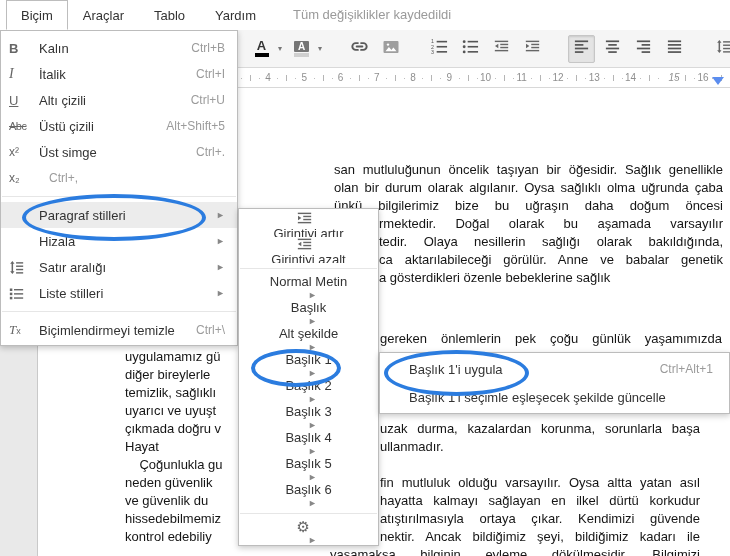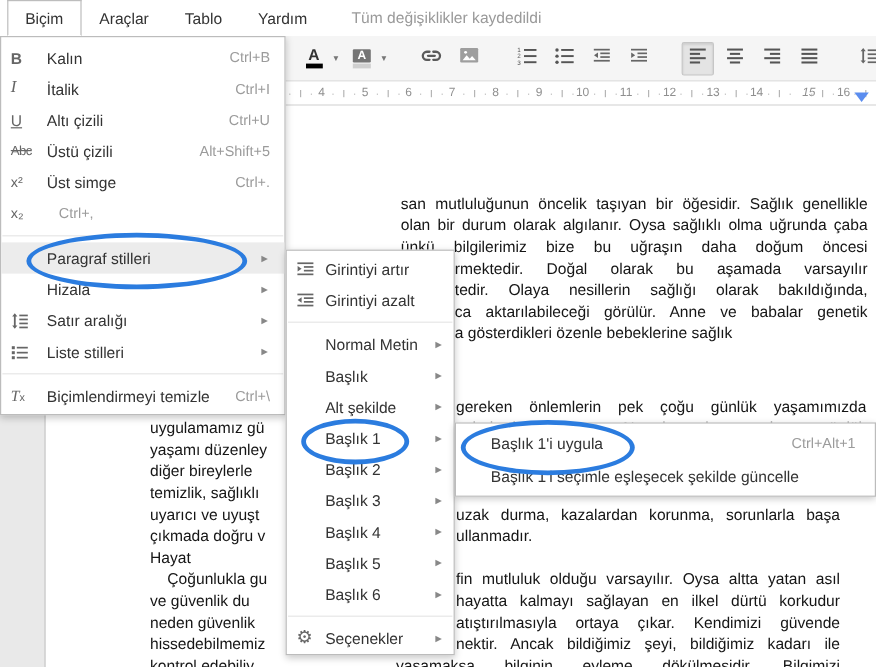--- a/index.html
+++ b/index.html
@@ -53,21 +53,21 @@
   #doc-right{left:380px;top:420px;width:320px;}
   #doc-bottom{left:330px;top:546px;width:370px;}
   
   .panel{position:absolute;background:#fff;border:1px solid #bcbcbc;box-sizing:border-box;
     box-shadow:0 2px 6px rgba(0,0,0,.22);padding:4px 0;}
   #panel-format{left:0;top:30px;width:238px;height:316px;z-index:10;}
   #panel-styles{left:238px;top:208px;width:141px;height:338px;z-index:11;padding:2px 0;}
   #panel-h1{left:379px;top:352px;width:351px;height:62px;z-index:12;padding:2px 0;}
   .mrow{height:26px;display:flex;align-items:center;font-size:13px;color:#333;cursor:default;}
   #panel-format .mrow{padding:0 12px 0 8px;}
-  #panel-styles .mrow{padding:0 8px;}
+  #panel-styles .mrow{padding:0 8px;flex-direction:column;}
   #panel-h1 .mrow{height:28px;padding:0 16px 0 29px;}
   .mrow.hl{background:#ececec;}
   .micon{width:30px;flex:none;color:#666;display:flex;align-items:center;}
   #panel-styles .micon{width:24px;}
   .mlabel{flex:1;white-space:nowrap;overflow:hidden;}
   .mshort{color:#9b9b9b;font-size:12px;margin-left:10px;white-space:nowrap;}
   .marrow{color:#888;font-size:9px;margin-left:8px;flex:none;}
   .msep{height:1px;background:#e6e6e6;margin:5px 1px;}
   .mi-b{font-weight:bold;font-size:13px;}
   .mi-i{font-family:"Liberation Serif","DejaVu Serif",serif;font-style:italic;font-size:14px;}
@@ -98,29 +98,28 @@
     <div class="dline jline">tedir. Olaya nesillerin sağlığı olarak bakıldığında,</div>
     <div class="dline jline">ca aktarılabileceği görülür. Anne ve babalar genetik</div>
     <div class="dline">a gösterdikleri özenle bebeklerine sağlık</div>
   </div>
 <div id="doc-mid" class="docblock">
     <div class="dline jline">gereken önlemlerin pek çoğu günlük yaşamımızda</div>
     <div class="dline jline">cabalardan oluşur. Nerede olursa olsun günlük</div>
   </div>
 <div id="doc-left" class="docblock">
     <div class="dline">uygulamamız gü</div>
-    <div class="dline">yaşamı düzenley</div>
     <div class="dline">diğer bireylerle</div>
     <div class="dline">temizlik, sağlıklı</div>
     <div class="dline">uyarıcı ve uyuşt</div>
     <div class="dline">çıkmada doğru v</div>
     <div class="dline">Hayat</div>
     <div class="dline">    Çoğunlukla gu</div>
+    <div class="dline">neden güvenlik</div>
     <div class="dline">ve güvenlik du</div>
-    <div class="dline">neden güvenlik</div>
     <div class="dline">hissedebilmemiz</div>
     <div class="dline">kontrol edebiliy</div>
   </div>
 <div id="doc-right" class="docblock">
     <div class="dline jline">uzak durma, kazalardan korunma, sorunlarla başa</div>
     <div class="dline">ullanmadır.</div>
     <div class="dline"></div>
     <div class="dline jline">fin mutluluk olduğu varsayılır. Oysa altta yatan asıl</div>
     <div class="dline jline">hayatta kalmayı sağlayan en ilkel dürtü korkudur</div>
     <div class="dline jline">atıştırılmasıyla ortaya çıkar. Kendimizi güvende</div>

